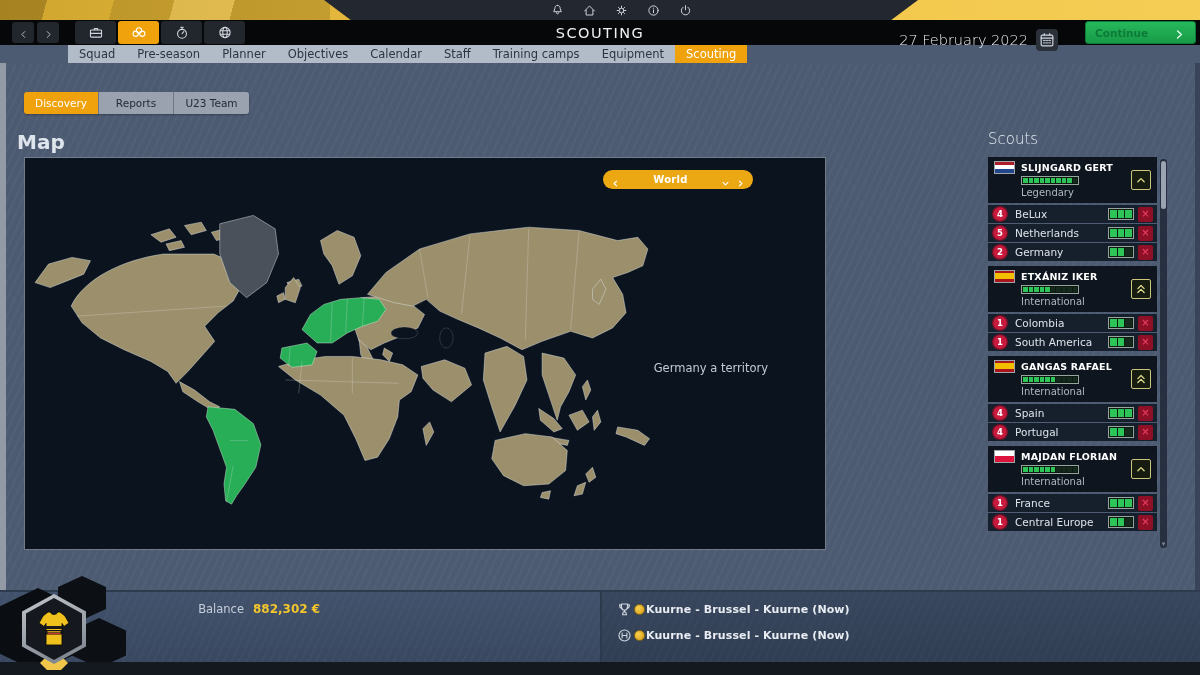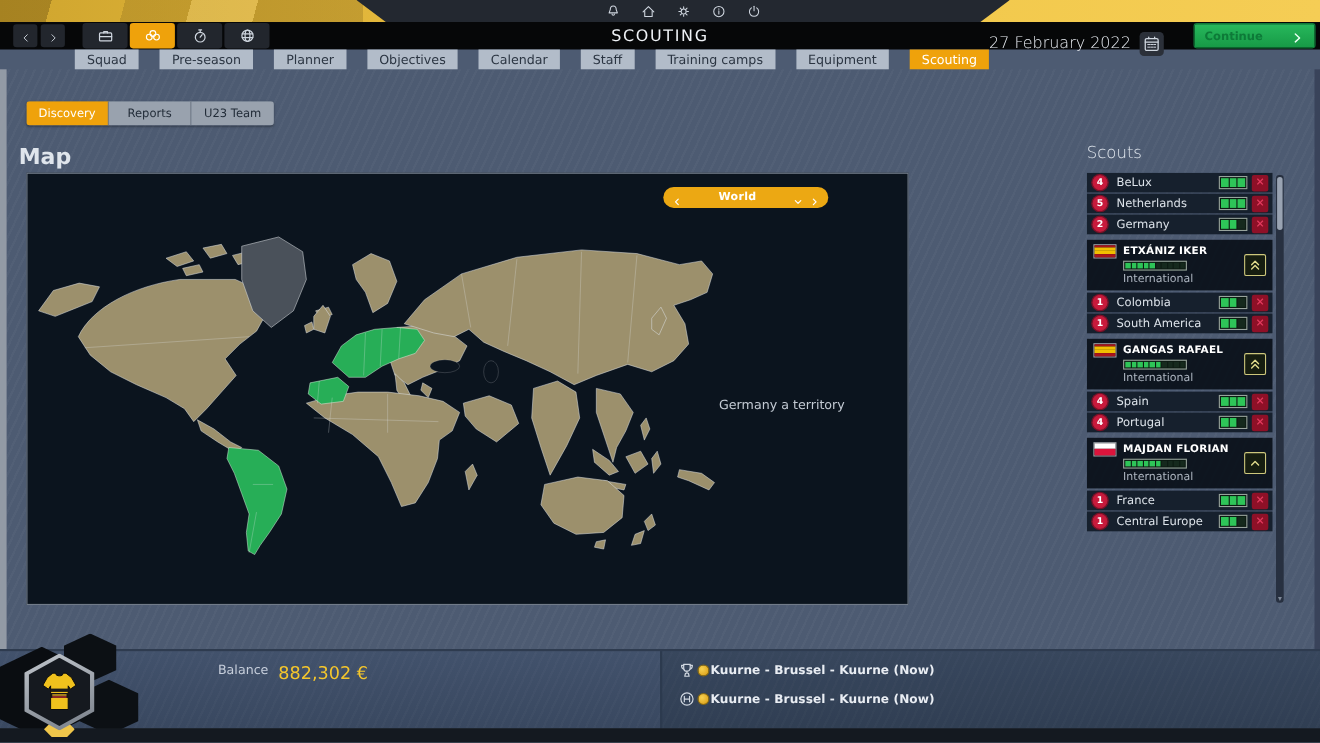--- a/index.html
+++ b/index.html
@@ -26,21 +26,21 @@
   .pagetitle{position:absolute;left:0;right:0;text-align:center;color:#eef1f5;font-size:14.5px;letter-spacing:1.5px;font-weight:400}
   .dategrp{position:absolute;right:142px;top:0;height:40px;display:flex;align-items:center;gap:8px}
   .datetext{color:#e9edf3;font-size:14.5px;font-weight:300}
   .calbtn{width:22px;height:22px;background:#2b3039;border-radius:4px;padding:2px}
   .continue{position:absolute;right:4px;top:1px;width:111px;height:23px;background:linear-gradient(#27b85c,#179a46);border-radius:3px;display:flex;align-items:center;padding:0 9px;border:1px solid #0e7a38}
   .continue .lbl{color:#0d7a38;font-size:10.5px;font-weight:bold;flex:1}
   .continue .ic{width:13px;height:13px}
   .continue svg{stroke:#eafff2;stroke-width:2}
 
   
-  .tabrow{position:absolute;left:68px;top:45px;display:flex;gap:19px;z-index:3}
+  .tabrow{position:absolute;left:68px;top:45px;display:flex;gap:0;z-index:3}
   .tab{height:18px;line-height:18px;padding:0 11px;font-size:11.5px;background:#b2bcc9;color:#2b3542;white-space:nowrap}
   .tab.active{background:#efa20b;color:#fff}
 
   
   .content{position:absolute;left:0;top:63px;width:100%;height:527px;background-image:repeating-linear-gradient(115deg,rgba(255,255,255,.028) 0 2px,rgba(0,0,0,0) 2px 7px)}
   .edgeL{position:absolute;left:0;top:0;width:6px;height:100%;background:#9aa1ab;opacity:.9}
   .edgeR{position:absolute;right:0;top:0;width:5px;height:100%;background:#39435a}
 
   .subtabs{position:absolute;left:24px;top:29px;display:flex;border-radius:3px;overflow:hidden;box-shadow:0 1px 2px rgba(0,0,0,.3)}
   .subtab{width:75px;height:22px;line-height:22px;text-align:center;font-size:10.5px;background:#99a2ae;color:#222c38;border-right:1px solid #6e7885}
@@ -85,21 +85,21 @@
 
   
   .bottombar{position:absolute;left:0;top:590px;width:100%;height:72px;background:linear-gradient(#42526c,#394860);border-top:2px solid #2e3b4f;background-image:repeating-linear-gradient(115deg,rgba(255,255,255,.02) 0 2px,rgba(0,0,0,0) 2px 7px),linear-gradient(#42526c,#394860)}
   .hex{clip-path:polygon(50% 0,100% 25%,100% 75%,50% 100%,0 75%,0 25%)}
   .hexdark{position:absolute;background:#0a0d11}
   .teamlogo{position:absolute;left:22px;top:2px;width:64px;height:70px;background:linear-gradient(160deg,#c2c7cd,#777e88);display:flex;align-items:center;justify-content:center;z-index:2}
   .teamlogo .inner{width:56px;height:62px;background:#15191f;display:flex;align-items:center;justify-content:center}
   .hexsmall{position:absolute;left:40px;top:64px;width:28px;height:14px;background:#f0c64a;clip-path:polygon(25% 0,75% 0,100% 50%,75% 100%,25% 100%,0 50%);z-index:1}
   .balrow{position:absolute;display:flex;align-items:flex-start}
   .ballabel{display:inline-block;width:118px;text-align:right;color:#c6cedb;font-size:11.5px}
-  .balvalue{margin-left:9px;color:#f4c62c;font-size:16px;font-weight:normal}
+  .balvalue{margin-left:9px;color:#f4c62c;font-size:12px;font-weight:bold}
   .sponsorbar{margin-left:9px;width:124px;height:13px;position:relative}
   .sponsorbar .track{position:absolute;left:0;top:0;width:100%;height:9px;background:#596068}
   .sponsorbar .fill{position:absolute;left:0;top:0;height:9px;background:#f5eecb}
   .sponsorbar .grad{position:absolute;left:0;top:9px;width:100%;height:4px;background:linear-gradient(90deg,#d21538 0 7%,#e59c0e 7% 48%,#f0d428 55% 62%,#2db254 64% 87%,#3c4450 87% 100%)}
   .racepanel{position:absolute;left:600px;top:0;right:0;bottom:0;background:rgba(13,20,30,.18);border-left:2px solid #2c3a4e}
   .racerow{position:absolute;left:14px;display:flex;align-items:center;gap:1px}
   .racerow .ric{width:17px;height:17px}
   .racebadge{width:11px;height:11px;border-radius:50%;background:radial-gradient(circle at 35% 35%,#f6d050,#d99a12);border:1px solid #8a6b10}
   .racelabel{color:#e9edf3;font-size:11px;font-weight:bold;letter-spacing:.1px}
   .bottomstrip{position:absolute;left:0;top:662px;width:100%;height:13px;background:#141920}
@@ -298,20 +298,48 @@
             </svg></span>
         <span class="ic"><svg viewBox="0 0 20 20">
               <path d="M8 5.5 12.5 10 8 14.5"></path>
             </svg></span>
       </div>
       <div class="selecthint">Germany a territory</div>
     </div>
 
     <div class="scoutstitle">Scouts</div>
     <div class="scoutslist" id="scouts-list">
+        <div class="scard">
+          <div class="toprow">
+            <span class="flag">
+              <i style="background: rgb(174, 28, 40);"></i>
+              <i style="background: rgb(255, 255, 255);"></i>
+              <i style="background: rgb(33, 70, 139);"></i>
+            </span>
+            <span class="sname">SLIJNGARD GERT</span>
+          </div>
+          <div class="sbar">
+            <i class="f"></i>
+            <i class="f"></i>
+            <i class="f"></i>
+            <i class="f"></i>
+            <i class="f"></i>
+            <i class="f"></i>
+            <i class="f"></i>
+            <i class="f"></i>
+            <i class="f"></i>
+            <i></i>
+          </div>
+          <div class="stier">Legendary</div>
+          <div class="promote">
+            <svg viewBox="0 0 20 20">
+              <path d="M5.5 12.5 10 8l4.5 4.5"></path>
+            </svg>
+          </div>
+        </div>
         <div class="rgroup">
           <div class="rrow">
             <span class="cbadge">4</span>
             <span class="rname">BeLux</span>
             <span class="mbar">
               <i class="f"></i>
               <i class="f"></i>
               <i class="f"></i>
             </span>
             <span class="xbtn">×</span>

